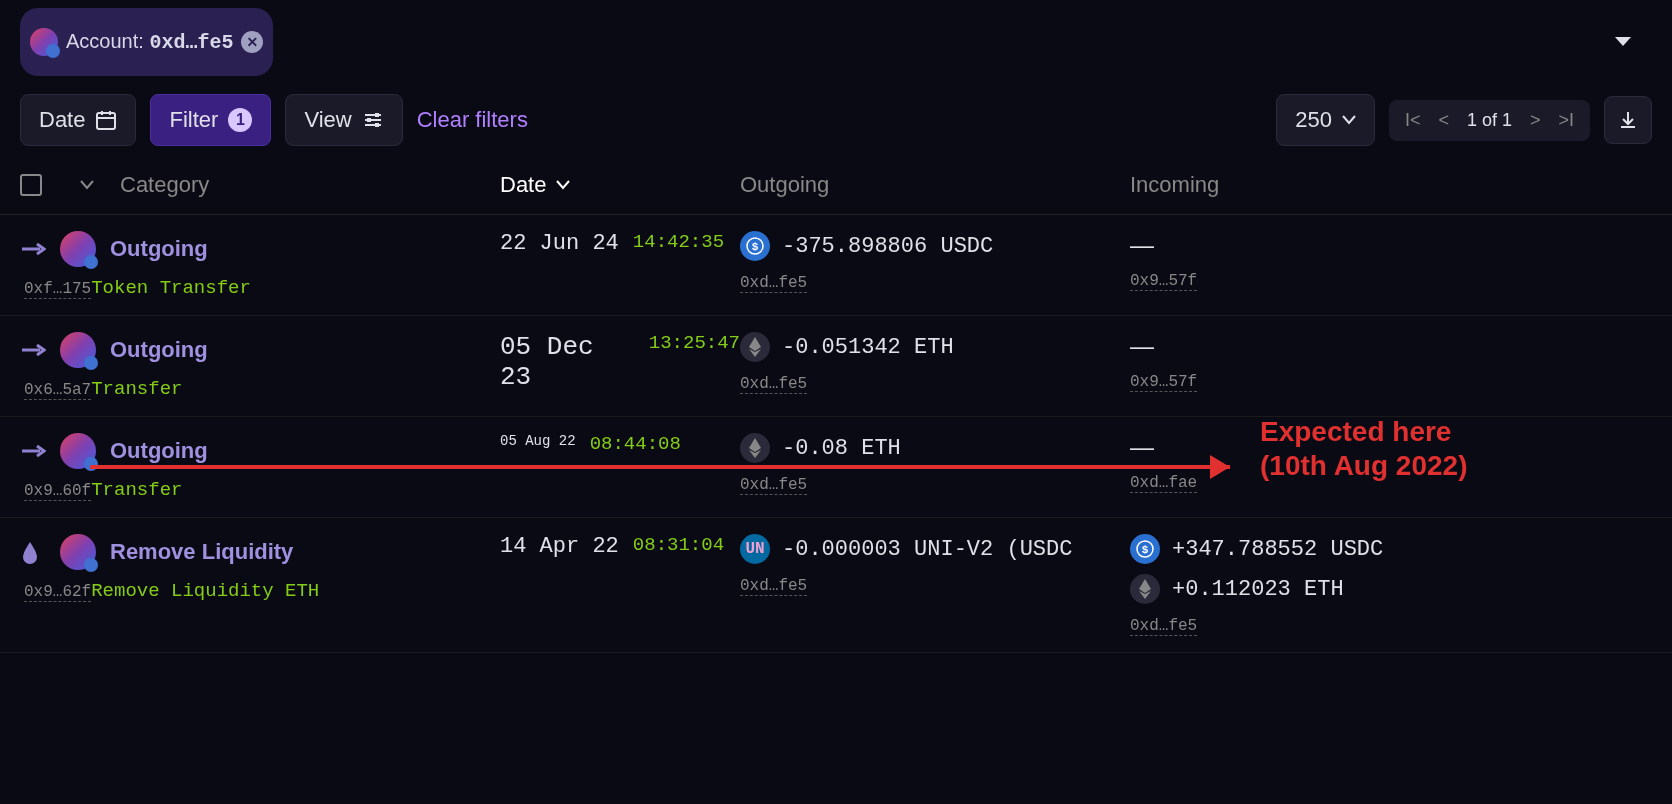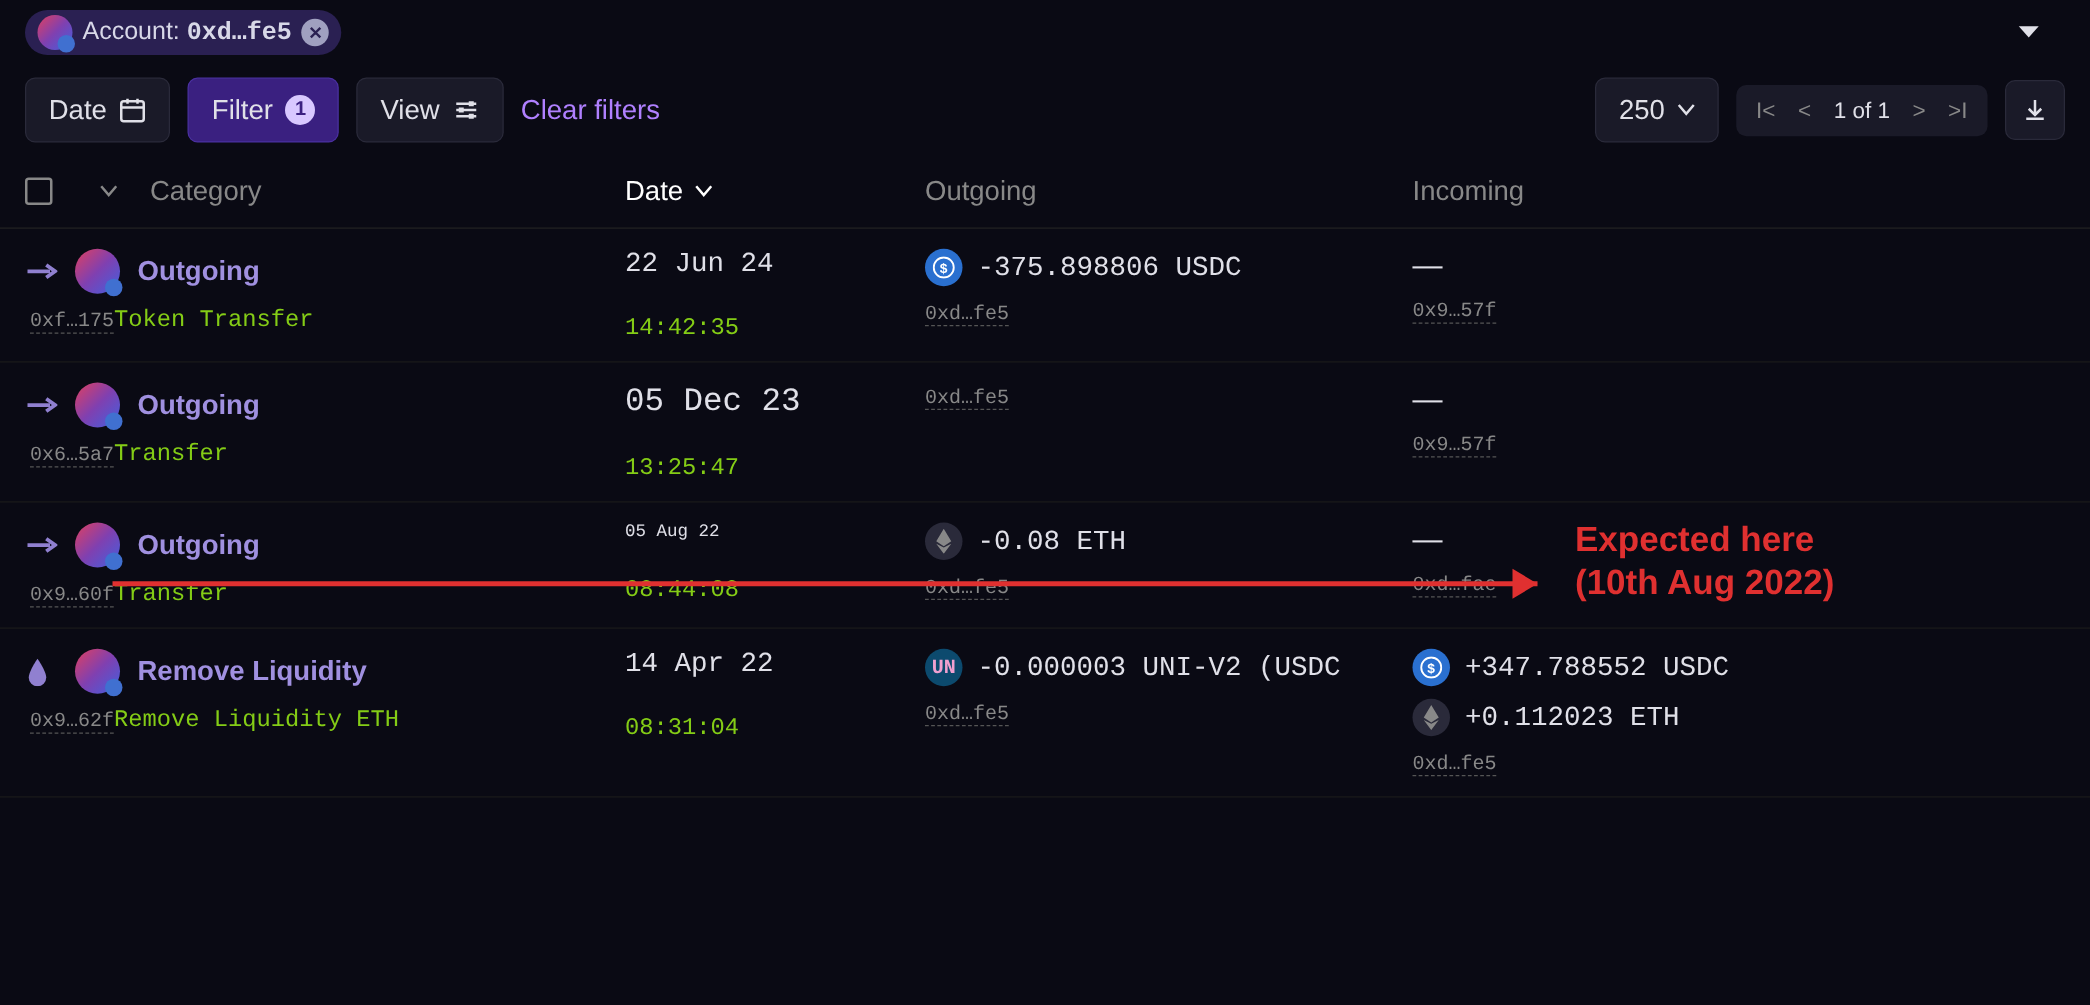--- a/index.html
+++ b/index.html
@@ -1,19 +1,19 @@
 <!DOCTYPE html>
 <html><head>
 <meta charset="utf-8">
 <style>
 *{box-sizing:border-box;margin:0;padding:0}
 body{background:#0a0a14;color:#e0e0e8;font-family:'Segoe UI',Arial,sans-serif;font-size:18px;width:1672px;height:804px;overflow:hidden;position:relative}
 .mono{font-family:'Consolas','Courier New',monospace}
 .breadcrumb{display:flex;align-items:center;padding:8px 20px;gap:12px}
-.acct-chip{display:flex;align-items:center;background:#2a2052;border-radius:18px;padding:4px 10px;gap:8px}
+.acct-chip{display:flex;align-items:center;background:#2a2052;border-radius:18px;padding:20px 10px;gap:8px}
 .avatar{width:28px;height:28px;border-radius:50%;background:linear-gradient(135deg,#e04060 0%,#8040b0 50%,#4060e0 100%);position:relative}
 .avatar-sm{width:36px;height:36px;border-radius:50%;background:linear-gradient(135deg,#e04060 0%,#8040b0 50%,#4060e0 100%);position:relative;flex:0 0 36px}
 .avatar::after,.avatar-sm::after{content:'';position:absolute;bottom:-2px;right:-2px;width:14px;height:14px;border-radius:50%;background:#4070d0}
 .acct-label{color:#d8d8e8;font-size:20px}
 .close-x{width:22px;height:22px;border-radius:50%;background:#a0a0c0;color:#2a2052;display:flex;align-items:center;justify-content:center;font-size:14px;font-weight:bold;cursor:pointer}
 .bc-caret{margin-left:auto;margin-right:20px;cursor:pointer}
 .toolbar{display:flex;align-items:center;padding:10px 20px;gap:14px}
 .tbtn{background:#1a1a28;border:1px solid #2a2a3a;border-radius:8px;padding:12px 18px;display:flex;align-items:center;gap:10px;color:#e0e0e8;font-size:22px;cursor:pointer}
 .tbtn.active{background:#3a2080;border-color:#4a30a0}
 .badge{background:#d8c8ff;color:#3a2080;border-radius:50%;width:24px;height:24px;display:flex;align-items:center;justify-content:center;font-weight:bold;font-size:16px}
@@ -25,33 +25,33 @@
 .thead{display:flex;align-items:center;padding:16px 20px;color:#888;font-size:22px;border-bottom:1px solid #222}
 .thead .chk{width:60px}
 .thead .exp{width:40px}
 .thead .cat{flex:0 0 380px}
 .thead .dt{flex:0 0 240px;color:#fff;display:flex;align-items:center;gap:10px}
 .thead .out{flex:0 0 390px}
 .thead .inc{flex:1}
 .chk-box{width:22px;height:22px;border:2px solid #888;border-radius:3px;cursor:pointer}
 .row{display:flex;padding:16px 20px;border-bottom:1px solid #1a1a1a;position:relative}
 .row .c1{display:flex;flex-direction:column;gap:10px;flex:0 0 480px}
-.row .c2{display:flex;flex-direction:column;gap:27px;flex:0 0 240px}
+.row .c2{display:flex;flex-direction:row;gap:14px;flex:0 0 240px}
 .row .c3{display:flex;flex-direction:column;gap:10px;flex:0 0 390px}
 .row .c4{display:flex;flex-direction:column;gap:10px;flex:1}
 .top-line{display:flex;align-items:center;gap:14px}
 .dir-icon{color:#9080d0;font-size:22px;width:26px}
 .cat-name{color:#a090e0;font-size:22px;font-weight:600}
 .hash{color:#888;font-size:16px;border-bottom:1px dashed #555;display:inline-block}
 .sub{color:#84cc16;font-size:19px}
 .amt-line{display:flex;align-items:center;gap:12px;font-size:22px}
 .tok-icon{width:30px;height:30px;border-radius:50%;display:flex;align-items:center;justify-content:center;font-size:16px;font-weight:bold;flex:0 0 30px}
 .usdc{background:#2a70d0;color:#fff}
 .eth{background:#2a2a3a;color:#aaa}
-.uni{background:#0c4a6e;color:#f0a0d0}
+.uni{background:#0369a1;color:#f0a0d0}
 .dash{color:#e0e0e8;font-size:24px}
 .annot-line{position:absolute;top:465px;left:90px;width:1140px;height:4px;background:#e03030;z-index:10}
 .annot-line::after{content:'';position:absolute;right:0;top:-10px;border-left:20px solid #e03030;border-top:12px solid transparent;border-bottom:12px solid transparent}
 .annot-txt{position:absolute;top:415px;left:1260px;color:#e03030;font-size:28px;font-weight:bold;z-index:10;line-height:1.2}
 .sub-line{display:flex;align-items:flex-end;padding-left:4px}
 svg{display:block}
 </style>
 </head>
 <body>
 
@@ -190,20 +190,28 @@
       <div class="sub-line">
         <span class="hash mono">0x6…5a7</span>
         <span class="sub mono">Transfer</span>
       </div>
     </div>
     <div class="c2">
       <div class="mono" style="font-size:26px">05 Dec 23</div>
       <div class="sub mono">13:25:47</div>
     </div>
     <div class="c3">
+      <div class="amt-line mono">
+          <div class="tok-icon eth">
+            <svg width="14" height="20" viewBox="0 0 14 20">
+              <path d="M7 0 L13 10 L7 14 L1 10 Z M7 20 L13 12 L7 15 L1 12 Z" fill="#888"></path>
+            </svg>
+          </div>
+          <span>-0.051342 ETH</span>
+        </div>
       <div><span class="hash mono">0xd…fe5</span></div>
     </div>
     <div class="c4">
       <div class="dash">—</div>
 
       <div><span class="hash mono">0x9…57f</span></div>
     </div>
   </div>
   <div class="row">
     <div class="c1">

